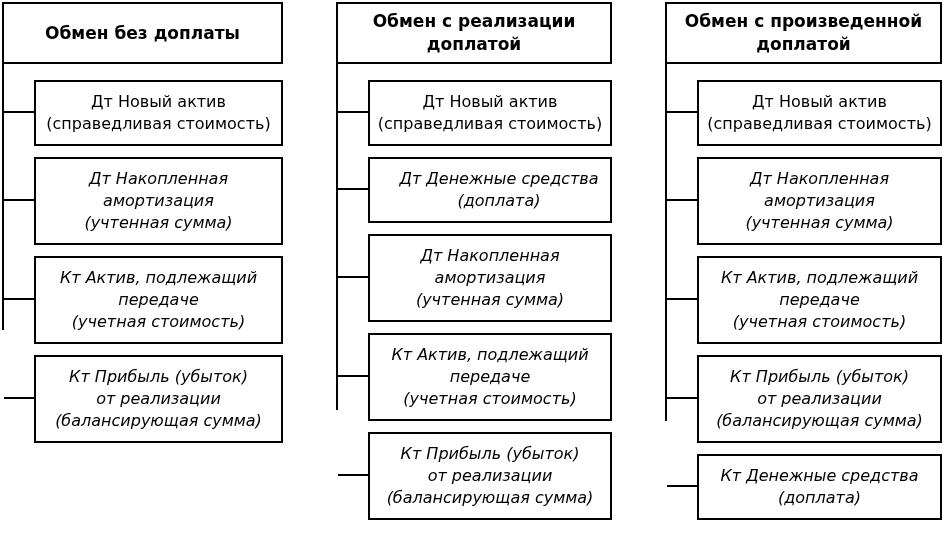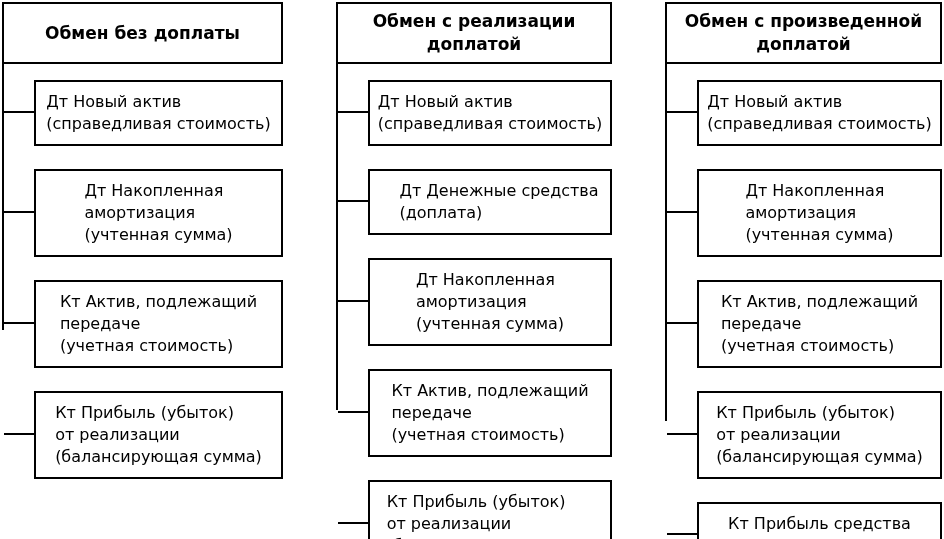--- a/index.html
+++ b/index.html
@@ -59,27 +59,27 @@
     margin-left: 32px;
     position: relative;
   }
   .box {
     position: relative;
     border: 2px solid var(--border);
     background: var(--box-bg);
     display: flex;
     align-items: center;
     justify-content: center;
-    text-align: left;
+    text-align: center;
     font-size: 16px;
     line-height: 22px;
     white-space: pre-line;
     padding: 4px 2px;
   }
-  .box + .box { margin-top: 23px; }
+  .box + .box { margin-top: 11px; font-style: italic; }
   .box::before {
     content: "";
     position: absolute;
     left: -32px;
     top: calc(50% - 2px);
     width: 32px;
     height: 0;
     border-top: 2px solid var(--border);
   }
 </style>
@@ -166,18 +166,18 @@
     <span>Кт Актив, подлежащий
 передаче
 (учетная стоимость)</span>
   </div>
         <div class="box" style="min-height: 88px;">
     <span>Кт Прибыль (убыток)
 от реализации
 (балансирующая сумма)</span>
   </div>
         <div class="box" style="min-height: 66px;">
-    <span>Кт Прибыль средства
+    <span>Кт Денежные средства
 (доплата)</span>
   </div>
       </div>
   </div>
   </div>
 
 </body></html>

